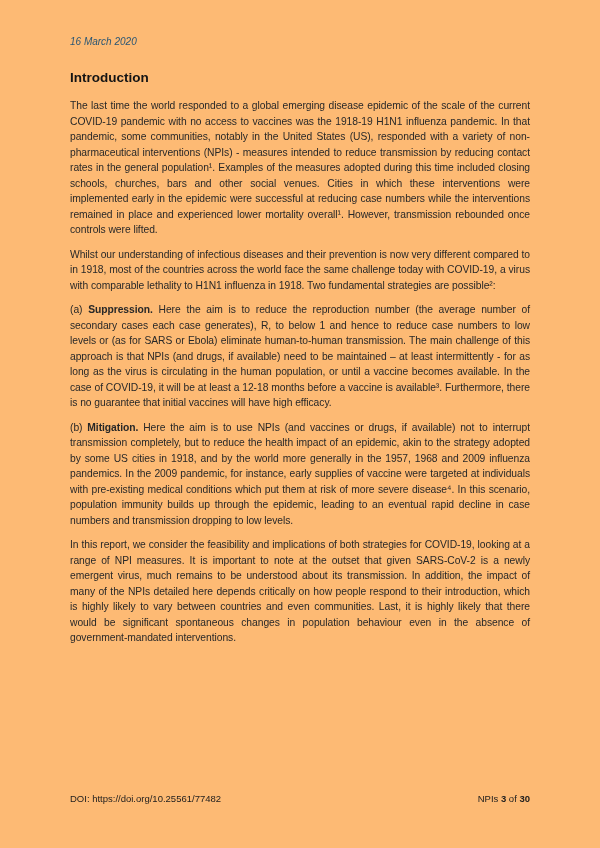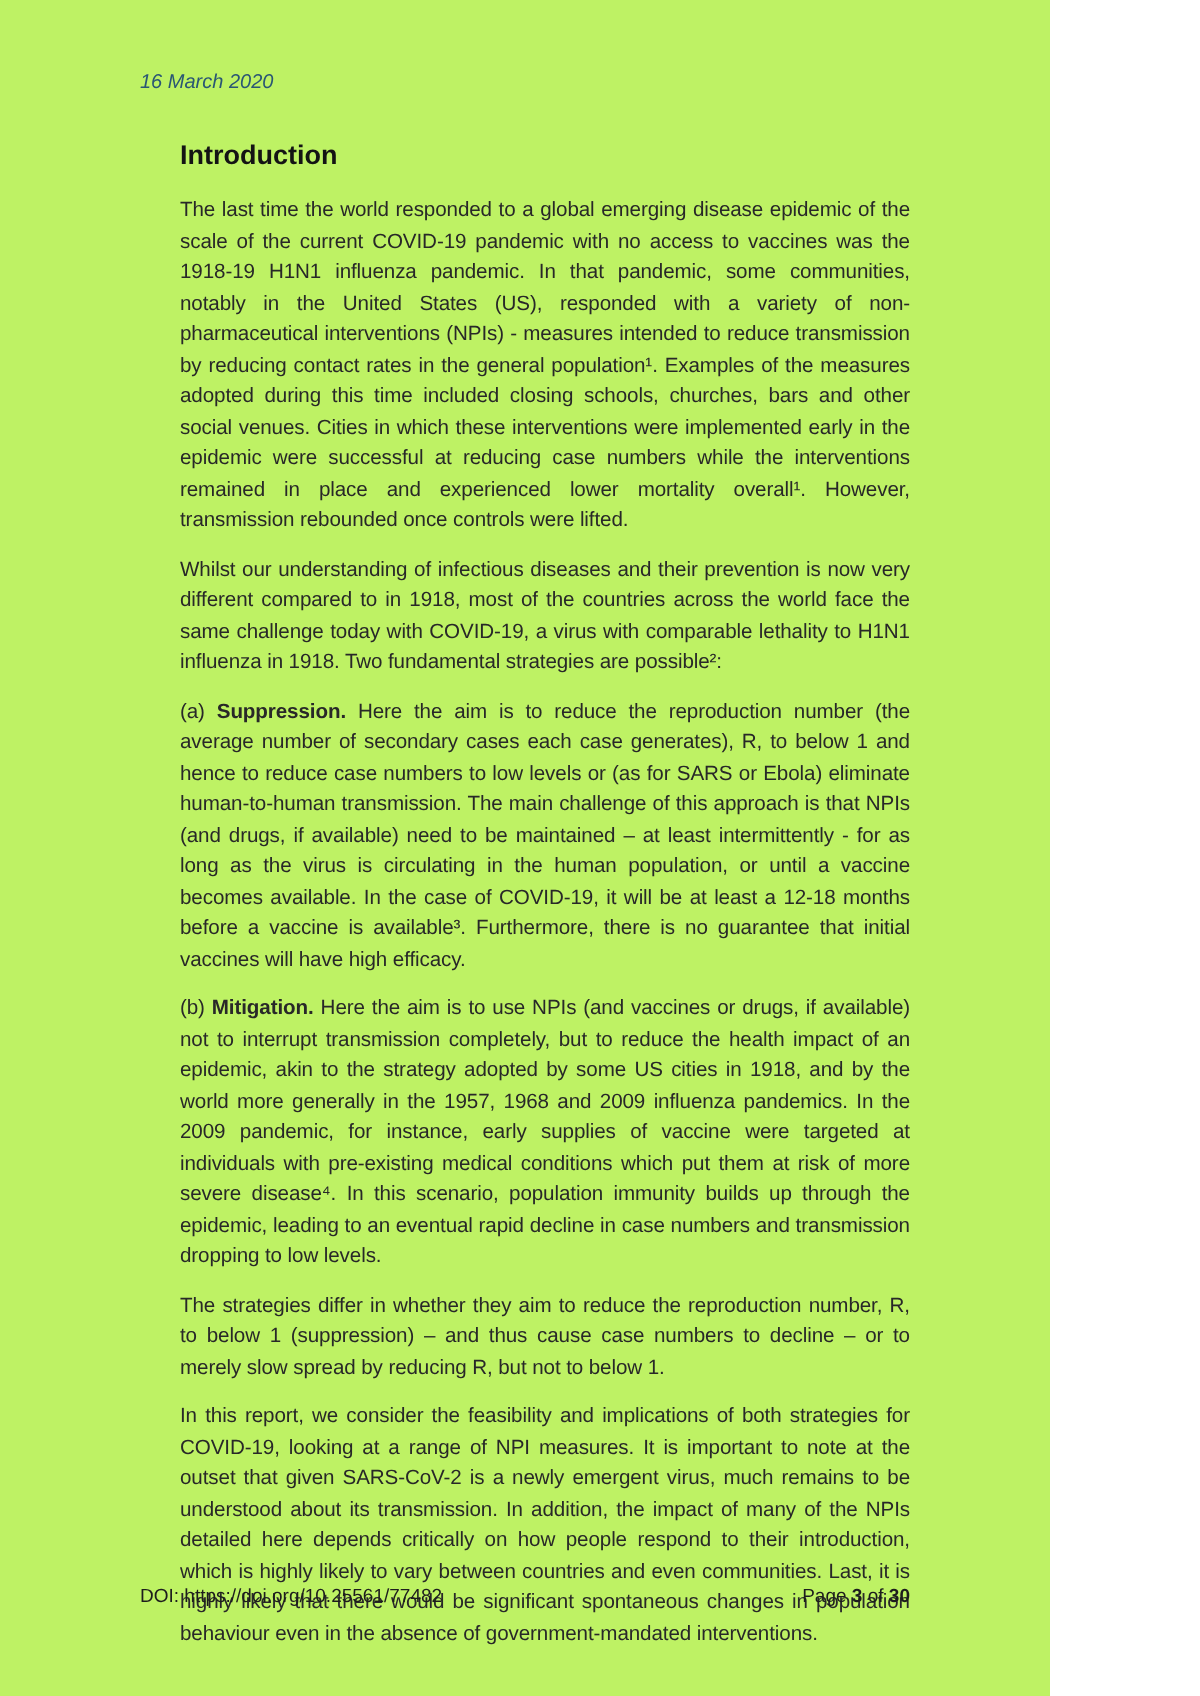--- a/index.html
+++ b/index.html
@@ -2,23 +2,23 @@
 <html><head>
 <meta charset="utf-8">
 <style>
   html, body {
     margin: 0;
     padding: 0;
     background: #ffffff;
   }
   .page {
     position: relative;
-    width: 525px;
+    width: 600px;
     height: 848px;
-    background: #bef264;
+    background: #fdba74;
     font-family: "Liberation Sans", "DejaVu Sans", sans-serif;
     overflow: hidden;
     box-sizing: border-box;
     text-decoration: underline;
   }
   .page-header {
     position: absolute;
     top: 36px;
     left: 70px;
     right: 70px;
@@ -27,21 +27,20 @@
     align-items: baseline;
     font-size: 10px;
     font-style: italic;
     color: #2A5674;
   }
   .page-body {
     position: absolute;
     top: 70px;
     left: 70px;
     right: 70px;
-    margin-left: 20px;
   }
   .section-title {
     font-size: 13.5px;
     font-weight: bold;
     color: #141414;
     margin: 0 0 12px 0;
     line-height: 16px;
   }
   .para {
     font-size: 10.3px;
@@ -84,23 +83,22 @@
 
 
     <p class="para"><span>The last time the world responded to a global emerging disease epidemic of the scale of the current COVID-19 pandemic with no access to vaccines was the 1918-19 H1N1 influenza pandemic. In that pandemic, some communities, notably in the United States (US), responded with a variety of non-pharmaceutical interventions (NPIs) - measures intended to reduce transmission by reducing contact rates in the general population¹. Examples of the measures adopted during this time included closing schools, churches, bars and other social venues. Cities in which these interventions were implemented early in the epidemic were successful at reducing case numbers while the interventions remained in place and experienced lower mortality overall¹. However, transmission rebounded once controls were lifted.</span></p>
 
     <p class="para"><span>Whilst our understanding of infectious diseases and their prevention is now very different compared to in 1918, most of the countries across the world face the same challenge today with COVID-19, a virus with comparable lethality to H1N1 influenza in 1918. Two fundamental strategies are possible²:</span></p>
 
     <p class="para"><span>(a) </span><strong>Suppression.</strong><span> Here the aim is to reduce the reproduction number (the average number of secondary cases each case generates), R, to below 1 and hence to reduce case numbers to low levels or (as for SARS or Ebola) eliminate human-to-human transmission. The main challenge of this approach is that NPIs (and drugs, if available) need to be maintained – at least intermittently - for as long as the virus is circulating in the human population, or until a vaccine becomes available. In the case of COVID-19, it will be at least a 12-18 months before a vaccine is available³. Furthermore, there is no guarantee that initial vaccines will have high efficacy.</span></p>
 
     <p class="para"><span>(b) </span><strong>Mitigation.</strong><span> Here the aim is to use NPIs (and vaccines or drugs, if available) not to interrupt transmission completely, but to reduce the health impact of an epidemic, akin to the strategy adopted by some US cities in 1918, and by the world more generally in the 1957, 1968 and 2009 influenza pandemics. In the 2009 pandemic, for instance, early supplies of vaccine were targeted at individuals with pre-existing medical conditions which put them at risk of more severe disease⁴. In this scenario, population immunity builds up through the epidemic, leading to an eventual rapid decline in case numbers and transmission dropping to low levels.</span></p>
 
-    <p class="para"><span>The strategies differ in whether they aim to reduce the reproduction number, R, to below 1 (suppression) – and thus cause case numbers to decline – or to merely slow spread by reducing R, but not to below 1.</span></p>
 
     <p class="para"><span>In this report, we consider the feasibility and implications of both strategies for COVID-19, looking at a range of NPI measures. It is important to note at the outset that given SARS-CoV-2 is a newly emergent virus, much remains to be understood about its transmission. In addition, the impact of many of the NPIs detailed here depends critically on how people respond to their introduction, which is highly likely to vary between countries and even communities. Last, it is highly likely that there would be significant spontaneous changes in population behaviour even in the absence of government-mandated interventions.</span></p>
   </main>
 
   <footer class="page-footer">
     <span>DOI: https://doi.org/10.25561/77482</span>
-    <span><span>Page </span><strong>3</strong><span> of </span><strong>30</strong></span>
+    <span><span>NPIs </span><strong>3</strong><span> of </span><strong>30</strong></span>
   </footer>
 
 </div>
 
 </body></html>

